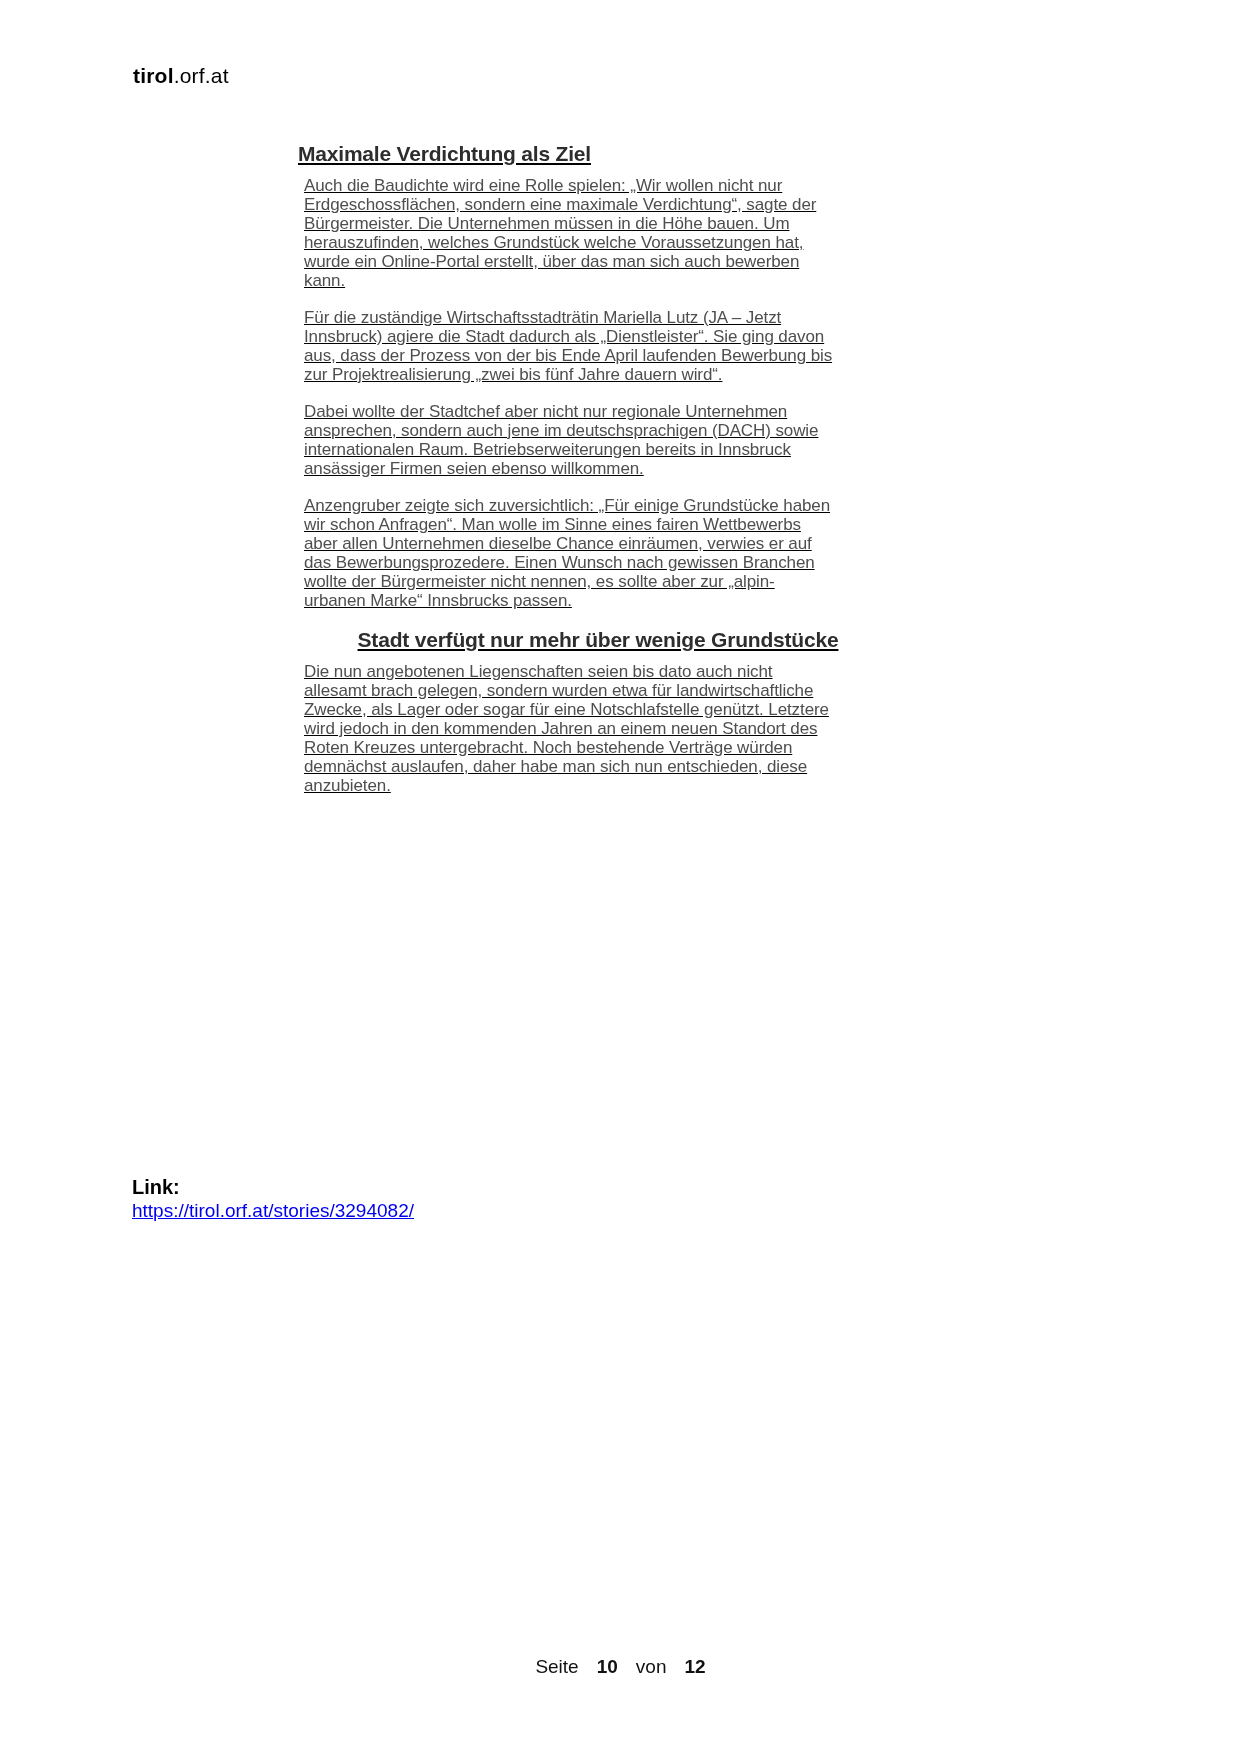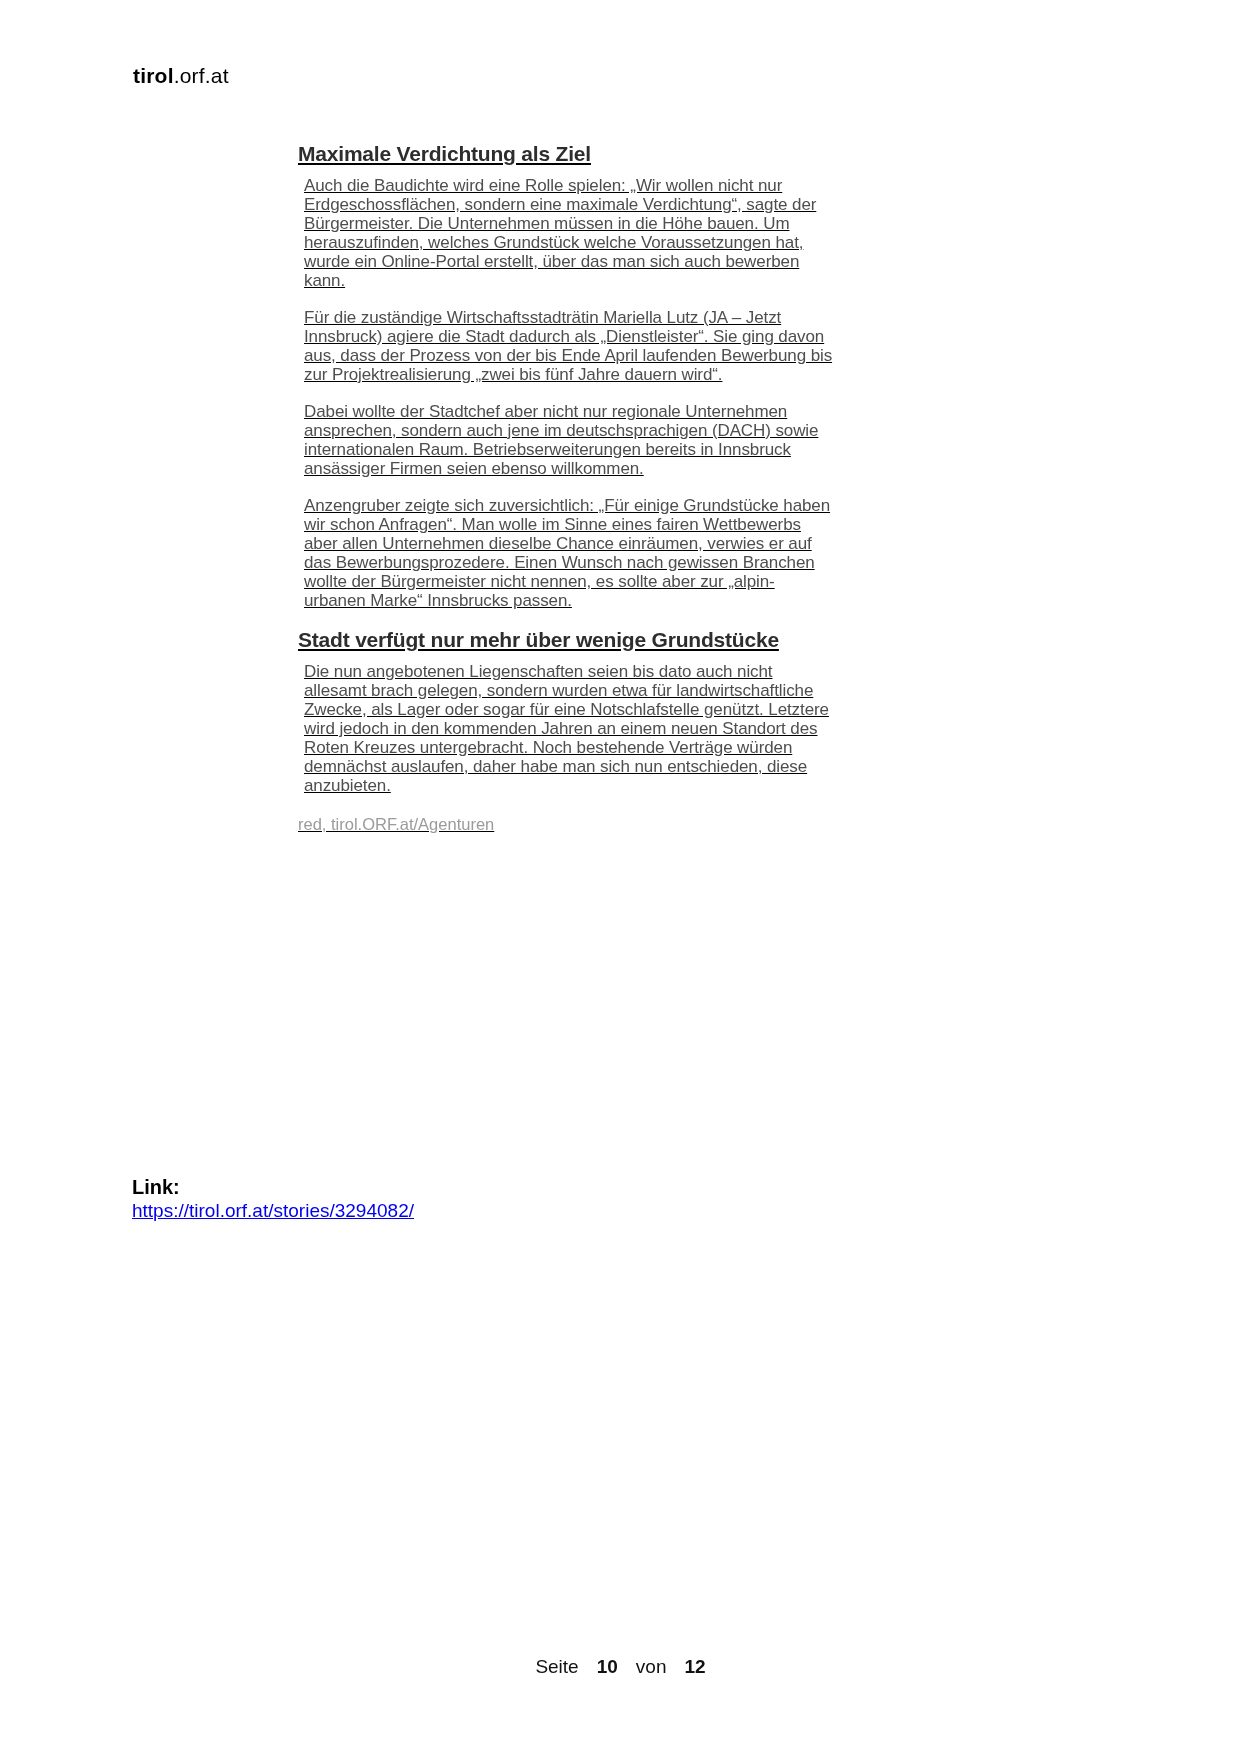--- a/index.html
+++ b/index.html
@@ -32,21 +32,21 @@
     text-decoration: underline;
   }
   .article-heading {
     font-size: 21px;
     line-height: 24px;
     font-weight: bold;
     color: #2d2d2d;
     letter-spacing: -0.2px;
     margin: 0 0 10px 0;
   }
-  .article-heading.second { margin-top: 0; }
+  .article-heading.second { margin-top: 0; text-align: center; }
   .body-par {
     font-size: 17px;
     line-height: 19px;
     color: #4e4e4e;
     margin: 0 0 18px 6px;
     white-space: pre-line;
     letter-spacing: -0.1px;
   }
   .byline {
     font-size: 16.5px;
@@ -122,21 +122,20 @@
 
   <div class="article-heading second">Stadt verfügt nur mehr über wenige Grundstücke</div>
   <p class="body-par">Die nun angebotenen Liegenschaften seien bis dato auch nicht
 allesamt brach gelegen, sondern wurden etwa für landwirtschaftliche
 Zwecke, als Lager oder sogar für eine Notschlafstelle genützt. Letztere
 wird jedoch in den kommenden Jahren an einem neuen Standort des
 Roten Kreuzes untergebracht. Noch bestehende Verträge würden
 demnächst auslaufen, daher habe man sich nun entschieden, diese
 anzubieten.</p>
 
-  <p class="byline">red, tirol.ORF.at/Agenturen</p>
 </div>
 
 <div id="link-section">
   <span class="link-label">Link:</span>
   <a class="link-url">https://tirol.orf.at/stories/3294082/</a>
 </div>
 
 <div id="footer">
   <span>Seite</span>
   <span class="footer-bold">10</span>

